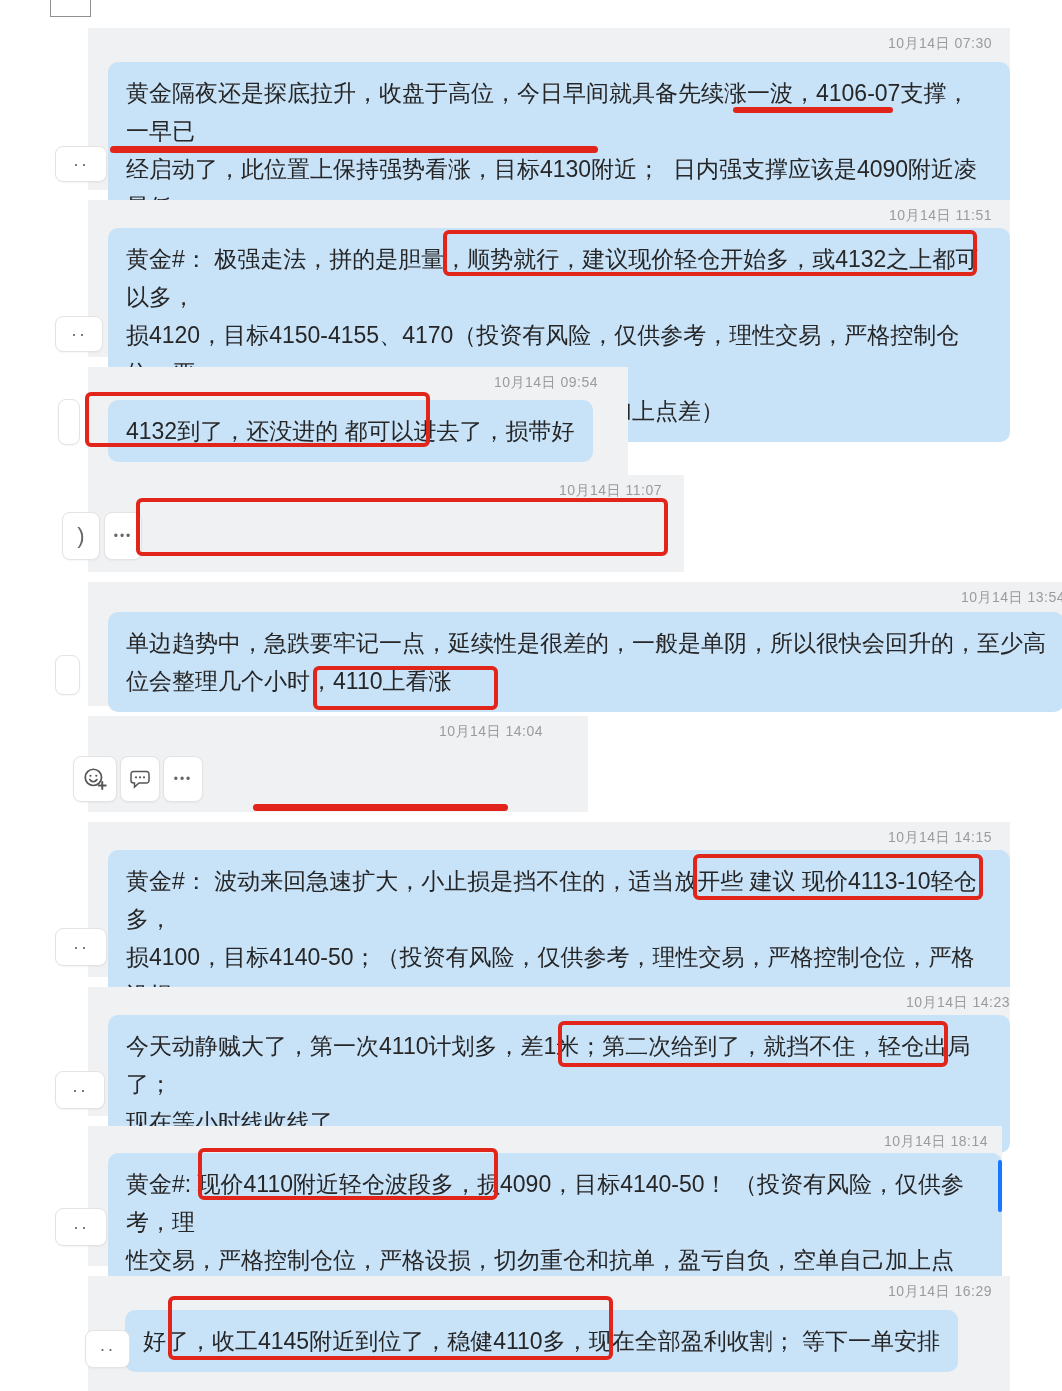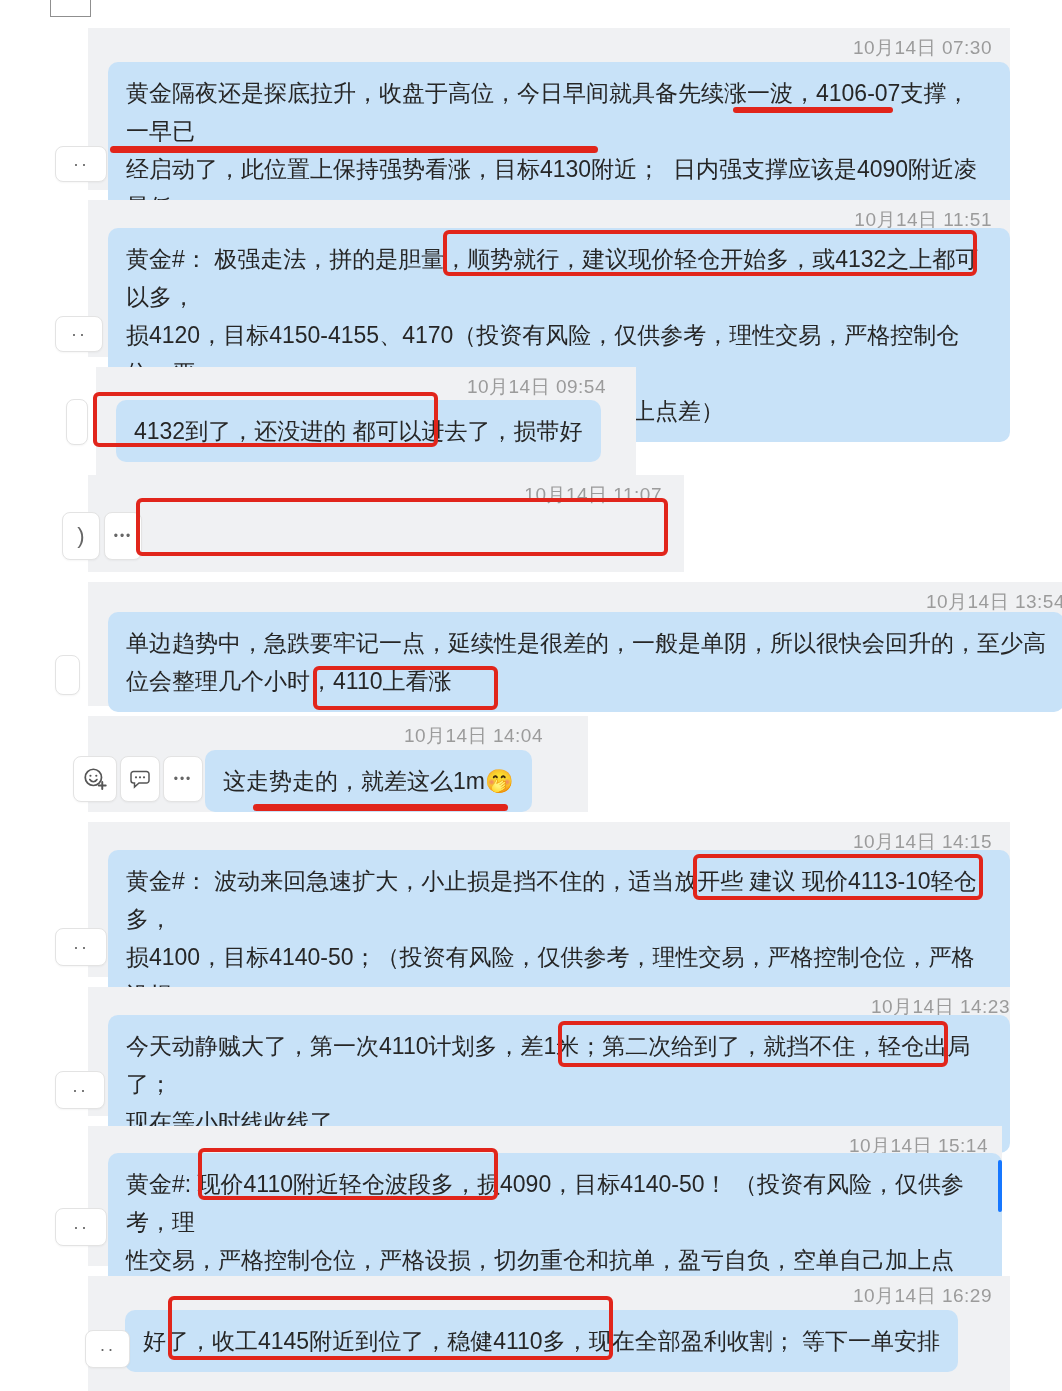--- a/index.html
+++ b/index.html
@@ -8,21 +8,21 @@
     --card-border:#e3e3e3; --icon-gray:#555555; --window-fragment-border:#8f8f8f;
   }
   *{box-sizing:border-box;margin:0;padding:0;}
   html,body{width:1062px;height:1391px;}
   body{
     position:relative;background:var(--page-bg);overflow:hidden;
     font-family:"Liberation Sans","DejaVu Sans",sans-serif;color:var(--text);
   }
   .band{position:absolute;background:var(--band-bg);}
   .ts{
-    position:absolute;top:7px;font-size:19px;color:var(--timestamp);
+    position:absolute;top:7px;font-size:14px;color:var(--timestamp);
     white-space:nowrap;letter-spacing:.5px;text-align:center;
   }
   .bubble{
     position:absolute;background:var(--bubble-bg);border-radius:10px;
     padding:12px 18px;font-size:23px;line-height:38px;white-space:pre-wrap;
     color:var(--text);
   }
   .red-box{
     position:absolute;border:4px solid var(--annotation-red);border-radius:6px;
     z-index:5;pointer-events:none;
@@ -65,21 +65,21 @@
   <div class="ts" style="right:18px;">10月14日 11:51</div>
   <div class="bubble" style="left:20px;top:28px;">黄金#： 极强走法，拼的是胆量，顺势就行，建议现价轻仓开始多，或4132之上都可以多，
 损4120，目标4150-4155、4170（投资有风险，仅供参考，理性交易，严格控制仓位，严
 格设损，切勿重仓和抗单，盈亏自负，空单自己加上点差）</div>
   <div class="red-box" style="left:355px;top:30px;width:534px;height:46px;"></div>
   <div class="mini-card" style="left:-33px;top:116px;width:48px;height:36px;">
     <span class="dots">··</span>
   </div>
 </section>
 
-<section class="band" style="left:96px;top:367px;width:540px;height:121px;">
+<section class="band" style="left:88px;top:367px;width:540px;height:121px;">
   <div class="ts" style="right:30px;">10月14日 09:54</div>
   <div class="bubble" style="left:20px;top:33px;">4132到了，还没进的 都可以进去了，损带好</div>
   <div class="red-box" style="left:-3px;top:25px;width:345px;height:55px;"></div>
   <div class="mini-card" style="left:-30px;top:32px;width:22px;height:46px;"></div>
 </section>
 
 <section class="band" style="left:88px;top:475px;width:596px;height:97px;">
   <div class="ts" style="right:22px;">10月14日 11:07</div>
   <div class="red-box" style="left:48px;top:23px;width:532px;height:58px;"></div>
   <div class="mini-card" style="left:-26px;top:37px;width:38px;height:48px;">
@@ -93,21 +93,20 @@
 <section class="band" style="left:88px;top:582px;width:995px;height:124px;">
   <div class="ts" style="right:18px;">10月14日 13:54</div>
   <div class="bubble" style="left:20px;top:30px;">单边趋势中，急跌要牢记一点，延续性是很差的，一般是单阴，所以很快会回升的，至少高
 位会整理几个小时，4110上看涨</div>
   <div class="red-box" style="left:225px;top:84px;width:185px;height:44px;"></div>
   <div class="mini-card" style="left:-33px;top:73px;width:25px;height:40px;"></div>
 </section>
 
 <section class="band" style="left:88px;top:716px;width:500px;height:96px;">
   <div class="ts" style="right:45px;">10月14日 14:04</div>
-  <div class="bubble" style="left:117px;top:34px;">这走势走的，就差这么1m🤭</div>
   <div class="red-line" style="left:165px;top:88px;width:255px;height:7px;"></div>
   <div class="mini-card" style="left:-15px;top:40px;width:44px;height:46px;">
     <svg width="26" height="26" viewBox="0 0 24 24">
       <circle cx="10.5" cy="10.5" r="7.5" fill="none" stroke="#555" stroke-width="1.6"></circle>
       <circle cx="7.8" cy="9" r="1" fill="#555"></circle>
       <circle cx="13.2" cy="9" r="1" fill="#555"></circle>
       <path d="M7.2 12.5c.9 1.4 2.1 2 3.3 2s2.4-.6 3.3-2" fill="none" stroke="#555" stroke-width="1.5" stroke-linecap="round"></path>
       <path d="M18.7 14.8v6.4M15.5 18h6.4" stroke="#555" stroke-width="1.8" stroke-linecap="round"></path>
     </svg>
   </div>
@@ -139,21 +138,21 @@
   <div class="ts" style="right:0;">10月14日 14:23</div>
   <div class="bubble" style="left:20px;top:28px;">今天动静贼大了，第一次4110计划多，差1米；第二次给到了，就挡不住，轻仓出局了；
 现在等小时线收线了</div>
   <div class="red-box" style="left:470px;top:34px;width:390px;height:46px;"></div>
   <div class="mini-card" style="left:-33px;top:84px;width:50px;height:38px;">
     <span class="dots">··</span>
   </div>
 </section>
 
 <section class="band" style="left:88px;top:1126px;width:914px;height:140px;">
-  <div class="ts" style="right:14px;">10月14日 15:14</div>
+  <div class="ts" style="right:14px;">10月14日 18:14</div>
   <div class="bubble" style="left:20px;top:27px;">黄金#: 现价4110附近轻仓波段多，损4090，目标4140-50！ （投资有风险，仅供参考，理
 性交易，严格控制仓位，严格设损，切勿重仓和抗单，盈亏自负，空单自己加上点差）</div>
   <div class="red-box" style="left:110px;top:22px;width:300px;height:52px;"></div>
   <div class="blue-bar" style="left:910px;top:34px;width:4px;height:52px;"></div>
   <div class="mini-card" style="left:-33px;top:82px;width:52px;height:38px;">
     <span class="dots">··</span>
   </div>
 </section>
 
 <section class="band" style="left:88px;top:1276px;width:922px;height:130px;">

